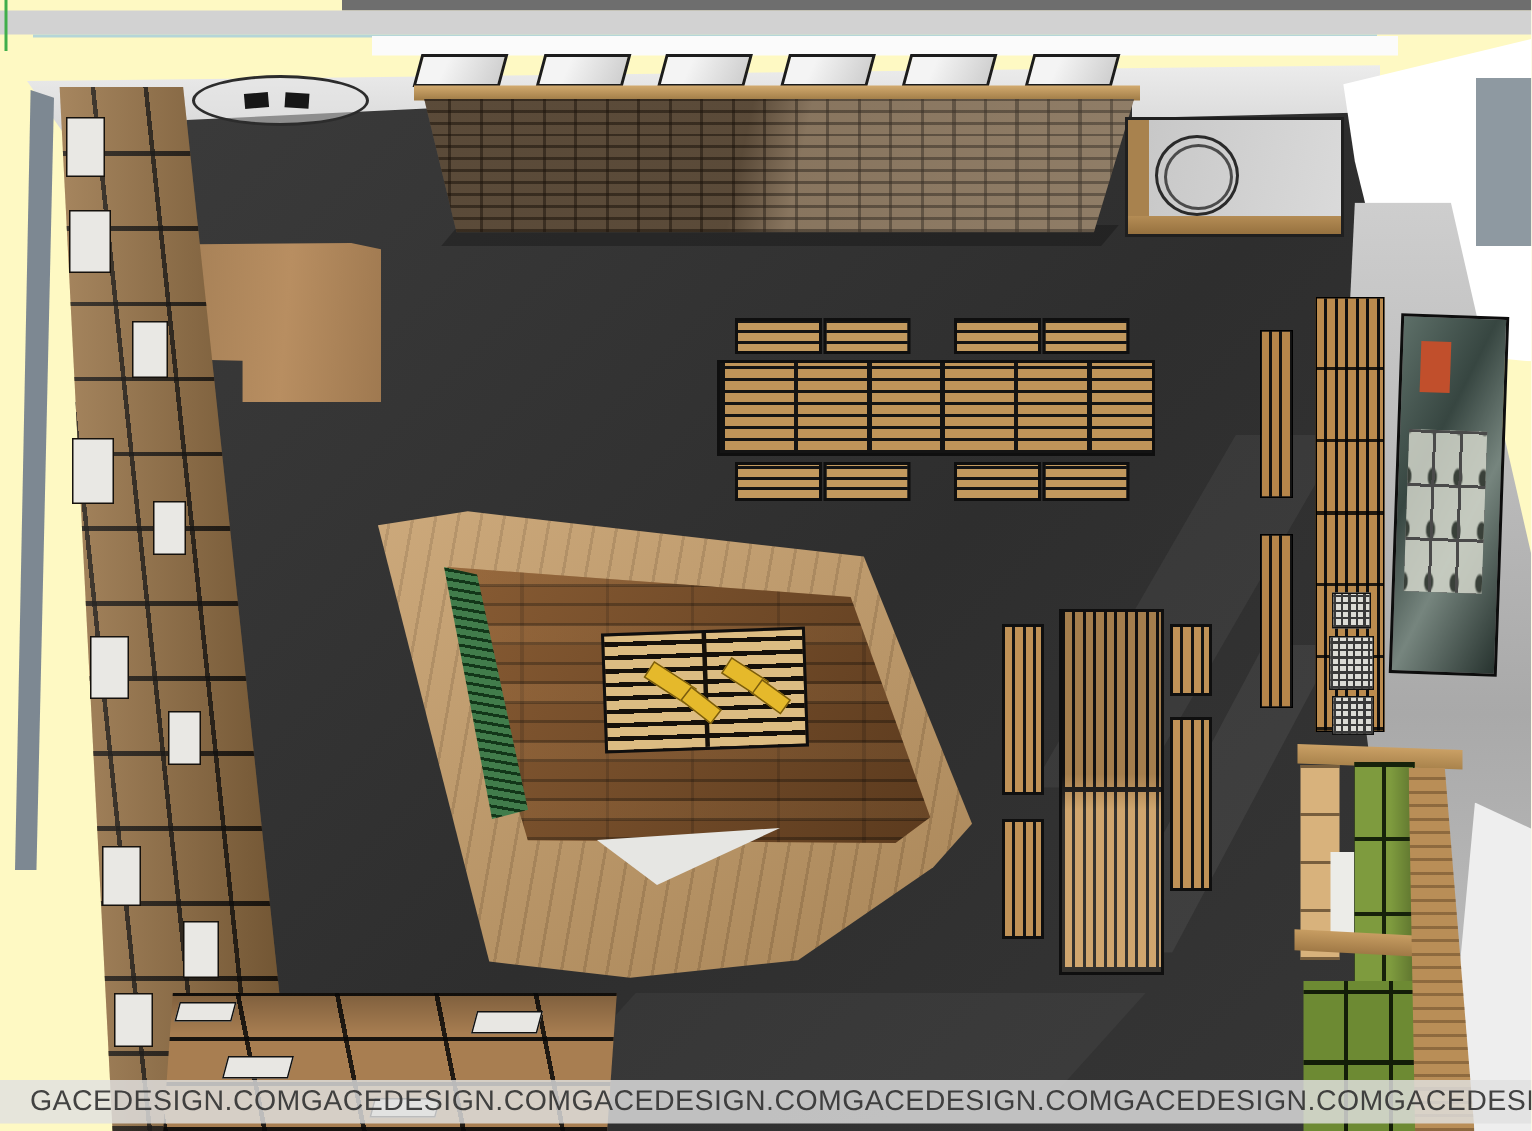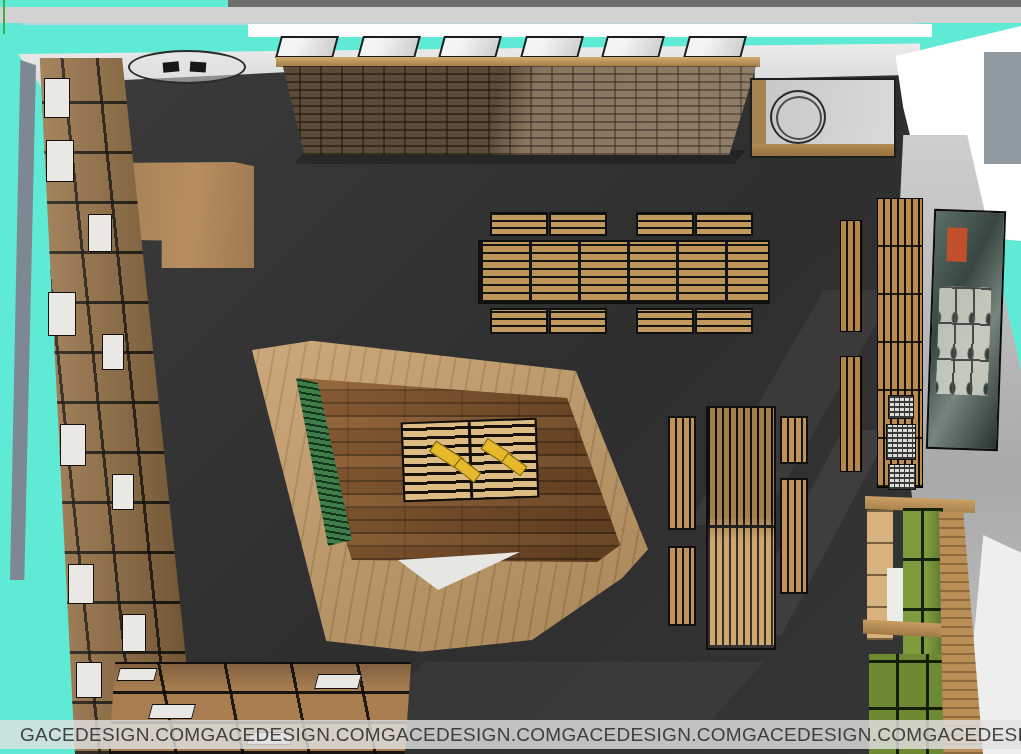--- a/index.html
+++ b/index.html
@@ -1,16 +1,16 @@
 <!DOCTYPE html>
 <html><head>
 <meta charset="utf-8">
 <style>
   html,body{margin:0;padding:0;background:#ffffff;}
-  #stage{position:relative;width:1021px;height:754px;overflow:hidden;background:#5eead4;
+  #stage{position:relative;width:1021px;height:754px;overflow:hidden;background:#fef9c3;
          font-family:"Liberation Sans",sans-serif;}
   #stage div{position:absolute;box-sizing:border-box;}
 
   
   .top-dark{left:228px;top:0;width:793px;height:7px;background:#6e6e6e;}
   .top-strip{left:0;top:7px;width:1021px;height:16px;background:#d2d2d2;}
   .axis-green{left:3px;top:0;width:2px;height:34px;background:#3fae4a;}
   .cyan-line{left:22px;top:23px;width:896px;height:2px;background:#b5d6d8;}
   .top-wall{left:18px;top:25px;width:902px;height:132px;
     background:linear-gradient(180deg,#f4f4f4,#d4d4d4 55%,#c3c3c3);

